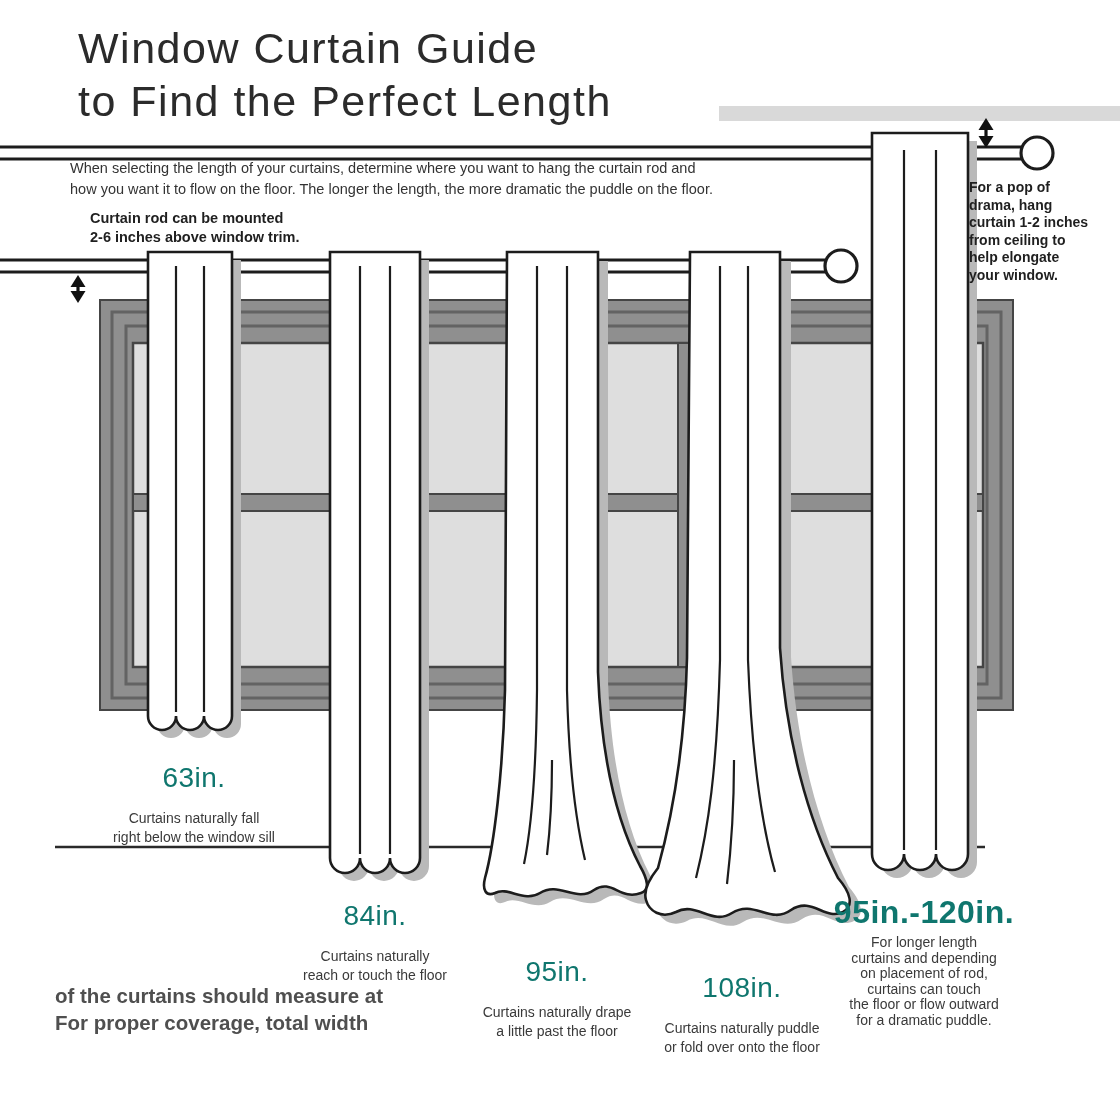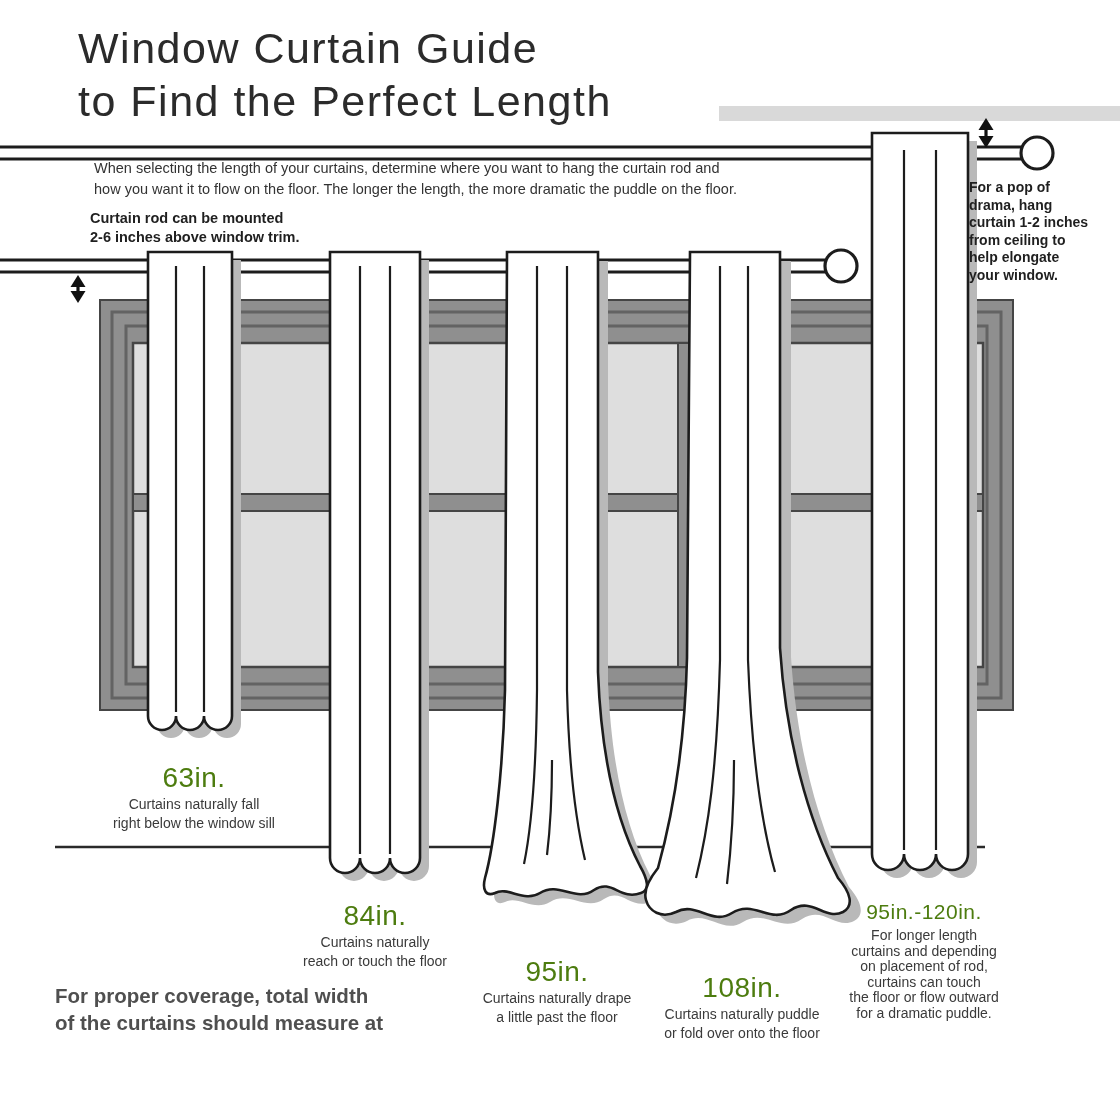--- a/index.html
+++ b/index.html
@@ -5,29 +5,29 @@
   html,body { margin:0; padding:0; background:#fff; }
   .canvas {
     position:relative; width:1120px; height:1120px; background:#ffffff;
     font-family:"Liberation Sans","DejaVu Sans",sans-serif; overflow:hidden;
     color:#2e2e2e;
   }
   .abs { position:absolute; }
   svg.diagram { position:absolute; left:0; top:0; }
 
   .title { left:78px; top:22px; font-size:43px; line-height:53px; letter-spacing:1.5px; color:#2b2b2b; font-weight:400; }
-  .intro { left:94px; top:158px; font-size:14.5px; line-height:20.5px; color:#333; }
+  .intro { left:70px; top:158px; font-size:14.5px; line-height:20.5px; color:#333; }
   .rod-note { left:78px; top:209px; font-size:14.5px; line-height:19px; font-weight:bold; color:#1f1f1f;margin-left:12px; }
   .ceiling-note { left:969px; top:179px; font-size:14px; line-height:17.5px; font-weight:bold; color:#1f1f1f; white-space:nowrap; }
 
   .curtain-label { position:absolute; text-align:center; transform:translateX(-50%); color:#3a3a3a; }
-  .len { font-size:28px; letter-spacing:0.5px; line-height:30px; color:#4d7c0f; }
-  .len-wide { font-size:21px; }
-  .desc { font-size:14px; line-height:19px; white-space:nowrap; color:#3a3a3a; margin-top:2px; }
-  .desc-tight { font-size:14px; line-height:15.5px; white-space:nowrap; color:#3a3a3a; margin-top:1px; }
+  .len { font-size:28px; letter-spacing:0.5px; line-height:30px; color:#0f766e; }
+  .len-wide { font-size:32px;font-weight:bold; }
+  .desc { font-size:14px; line-height:19px; white-space:nowrap; color:#3a3a3a; margin-top:16px; }
+  .desc-tight { font-size:14px; line-height:15.5px; white-space:nowrap; color:#3a3a3a; margin-top:8px; }
 
   .footer { left:55px; top:983px; font-size:20.5px; line-height:26.5px; font-weight:bold; color:#4f4f4f; white-space:nowrap; }
   .curtain-body { fill:#ffffff; stroke:#1c1c1c; stroke-width:2.6px; }
   .fold { fill:none; stroke:#1c1c1c; stroke-width:2.2px; }
   .rodline { stroke:#1c1c1c; stroke-width:3px; }
   .finial { fill:#ffffff; stroke:#1c1c1c; stroke-width:3.2px; }
   .arrowfill { fill:#111111; }
 </style>
 </head>
 <body>
@@ -173,17 +173,17 @@
       <div>For longer length</div>
       <div>curtains and depending</div>
       <div>on placement of rod,</div>
       <div>curtains can touch</div>
       <div>the floor or flow outward</div>
       <div>for a dramatic puddle.</div>
     </div>
   </div>
 
   <div class="abs footer">
+    <div>of the curtains should measure at</div>
     <div>For proper coverage, total width</div>
-    <div>of the curtains should measure at</div>
   </div>
 
 </div>
 
 </body></html>

